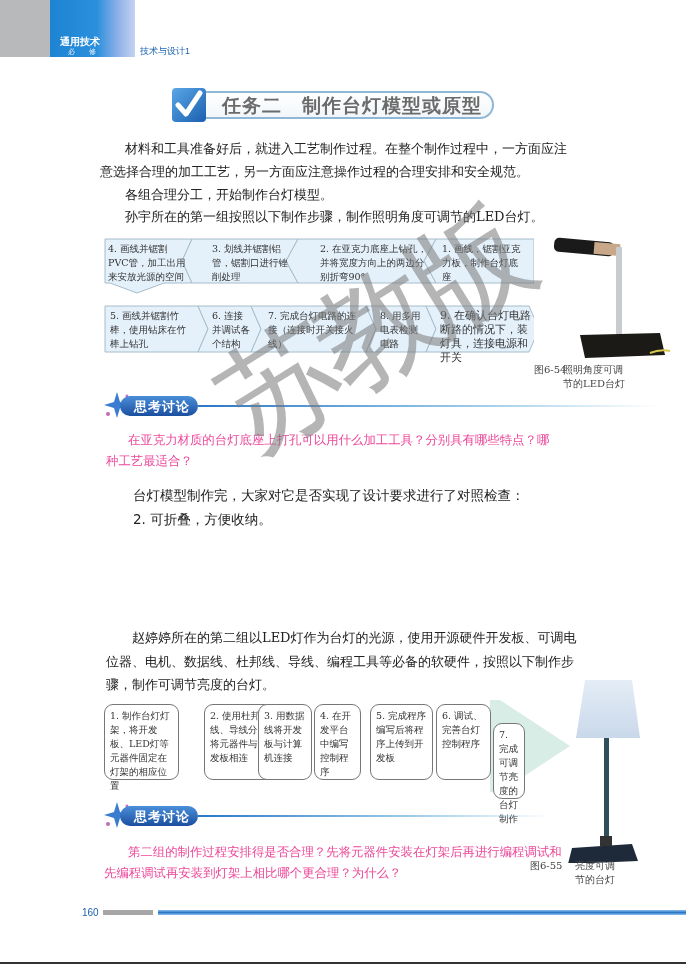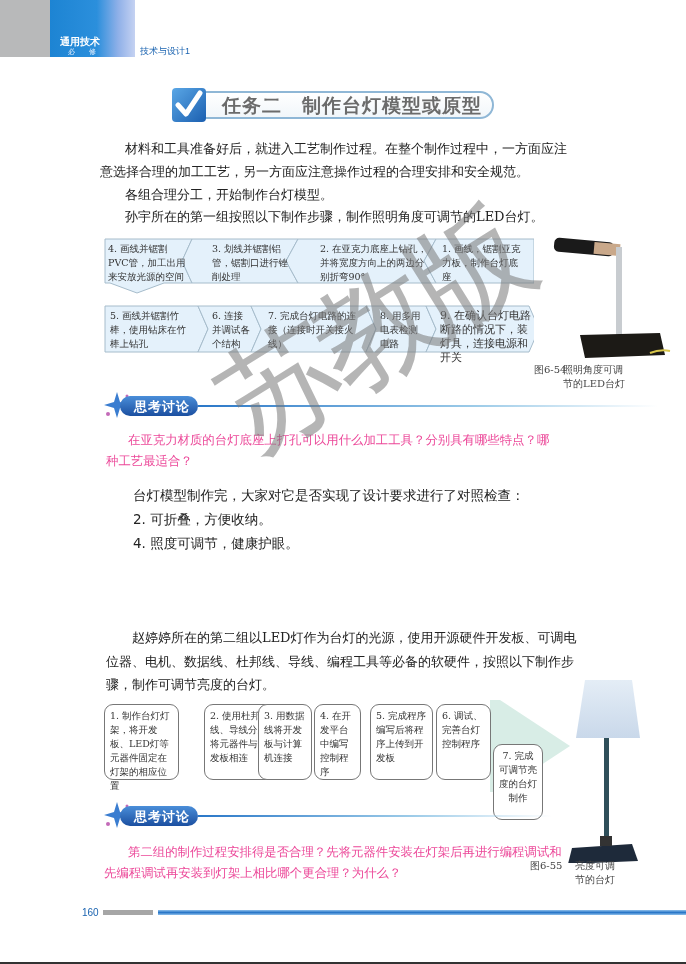--- a/index.html
+++ b/index.html
@@ -126,38 +126,37 @@
       <span>思考讨论</span>
     </div>
   <div class="line" style="width:460px;"></div>
 </div>
 <div class="abs p2" style="left:128px;top:428px;">在亚克力材质的台灯底座上打孔可以用什么加工工具？分别具有哪些特点？哪</div>
 <div class="abs p2" style="left:106px;top:449px;">种工艺最适合？</div>
 
 <div class="abs" style="left:133px;top:484px;font-family:'DejaVu Sans',sans-serif;font-size:13.5px;line-height:23px;color:#222;white-space:nowrap;">台灯模型制作完，大家对它是否实现了设计要求进行了对照检查：</div>
 <div class="abs" style="left:133px;top:508px;font-family:'DejaVu Sans',sans-serif;font-size:13.5px;line-height:23.5px;color:#222;white-space:nowrap;">
   <div>2. 可折叠，方便收纳。</div>
-  <div>4. 照度可调节，健康护眼。</div>
 </div>
 
 <div class="abs p" style="left:132px;top:626px;">赵婷婷所在的第二组以LED灯作为台灯的光源，使用开源硬件开发板、可调电</div>
 <div class="abs p" style="left:106px;top:650px;">位器、电机、数据线、杜邦线、导线、编程工具等必备的软硬件，按照以下制作步</div>
 <div class="abs p" style="left:106px;top:673px;">骤，制作可调节亮度的台灯。</div>
 
 <svg class="abs" style="left:490px;top:700px;" width="90" height="95">
   <polygon points="0,0 10,0 80,46 10,92 0,92" fill="#d8ede6"></polygon>
 </svg>
 <div class="fc2">
   <div class="rbox" style="left:104px;top:704px;width:75px;height:76px;">1. 制作台灯灯架，将开发板、LED灯等元器件固定在灯架的相应位置</div>
   <div class="rbox" style="left:181px;top:704px;width:75px;height:76px;margin-left:23px;">2. 使用杜邦线、导线分别将元器件与开发板相连</div>
   <div class="rbox" style="left:258px;top:704px;width:54px;height:76px;">3. 用数据线将开发板与计算机连接</div>
   <div class="rbox" style="left:314px;top:704px;width:47px;height:76px;">4. 在开发平台中编写控制程序</div>
   <div class="rbox" style="left:370px;top:704px;width:63px;height:76px;">5. 完成程序编写后将程序上传到开发板</div>
   <div class="rbox" style="left:436px;top:704px;width:55px;height:76px;">6. 调试、完善台灯控制程序</div>
-  <div class="rbox" style="left:493px;top:744px;width:50px;height:76px;text-align:center;">7. 完成可调节亮度的台灯制作</div>
+  <div class="rbox" style="left:493px;top:723px;width:32px;height:76px;">7. 完成可调节亮度的台灯制作</div>
 </div>
 
 <svg class="abs" style="left:560px;top:678px;" width="100" height="185">
   <defs>
       <linearGradient id="shade" x1="0" y1="0" x2="0" y2="1">
         <stop offset="0" stop-color="#e4edf6"></stop>
         <stop offset="1" stop-color="#c9d8ea"></stop>
       </linearGradient>
     </defs>
   <polygon points="25,2 72,2 80,60 16,60" fill="url(#shade)"></polygon>

